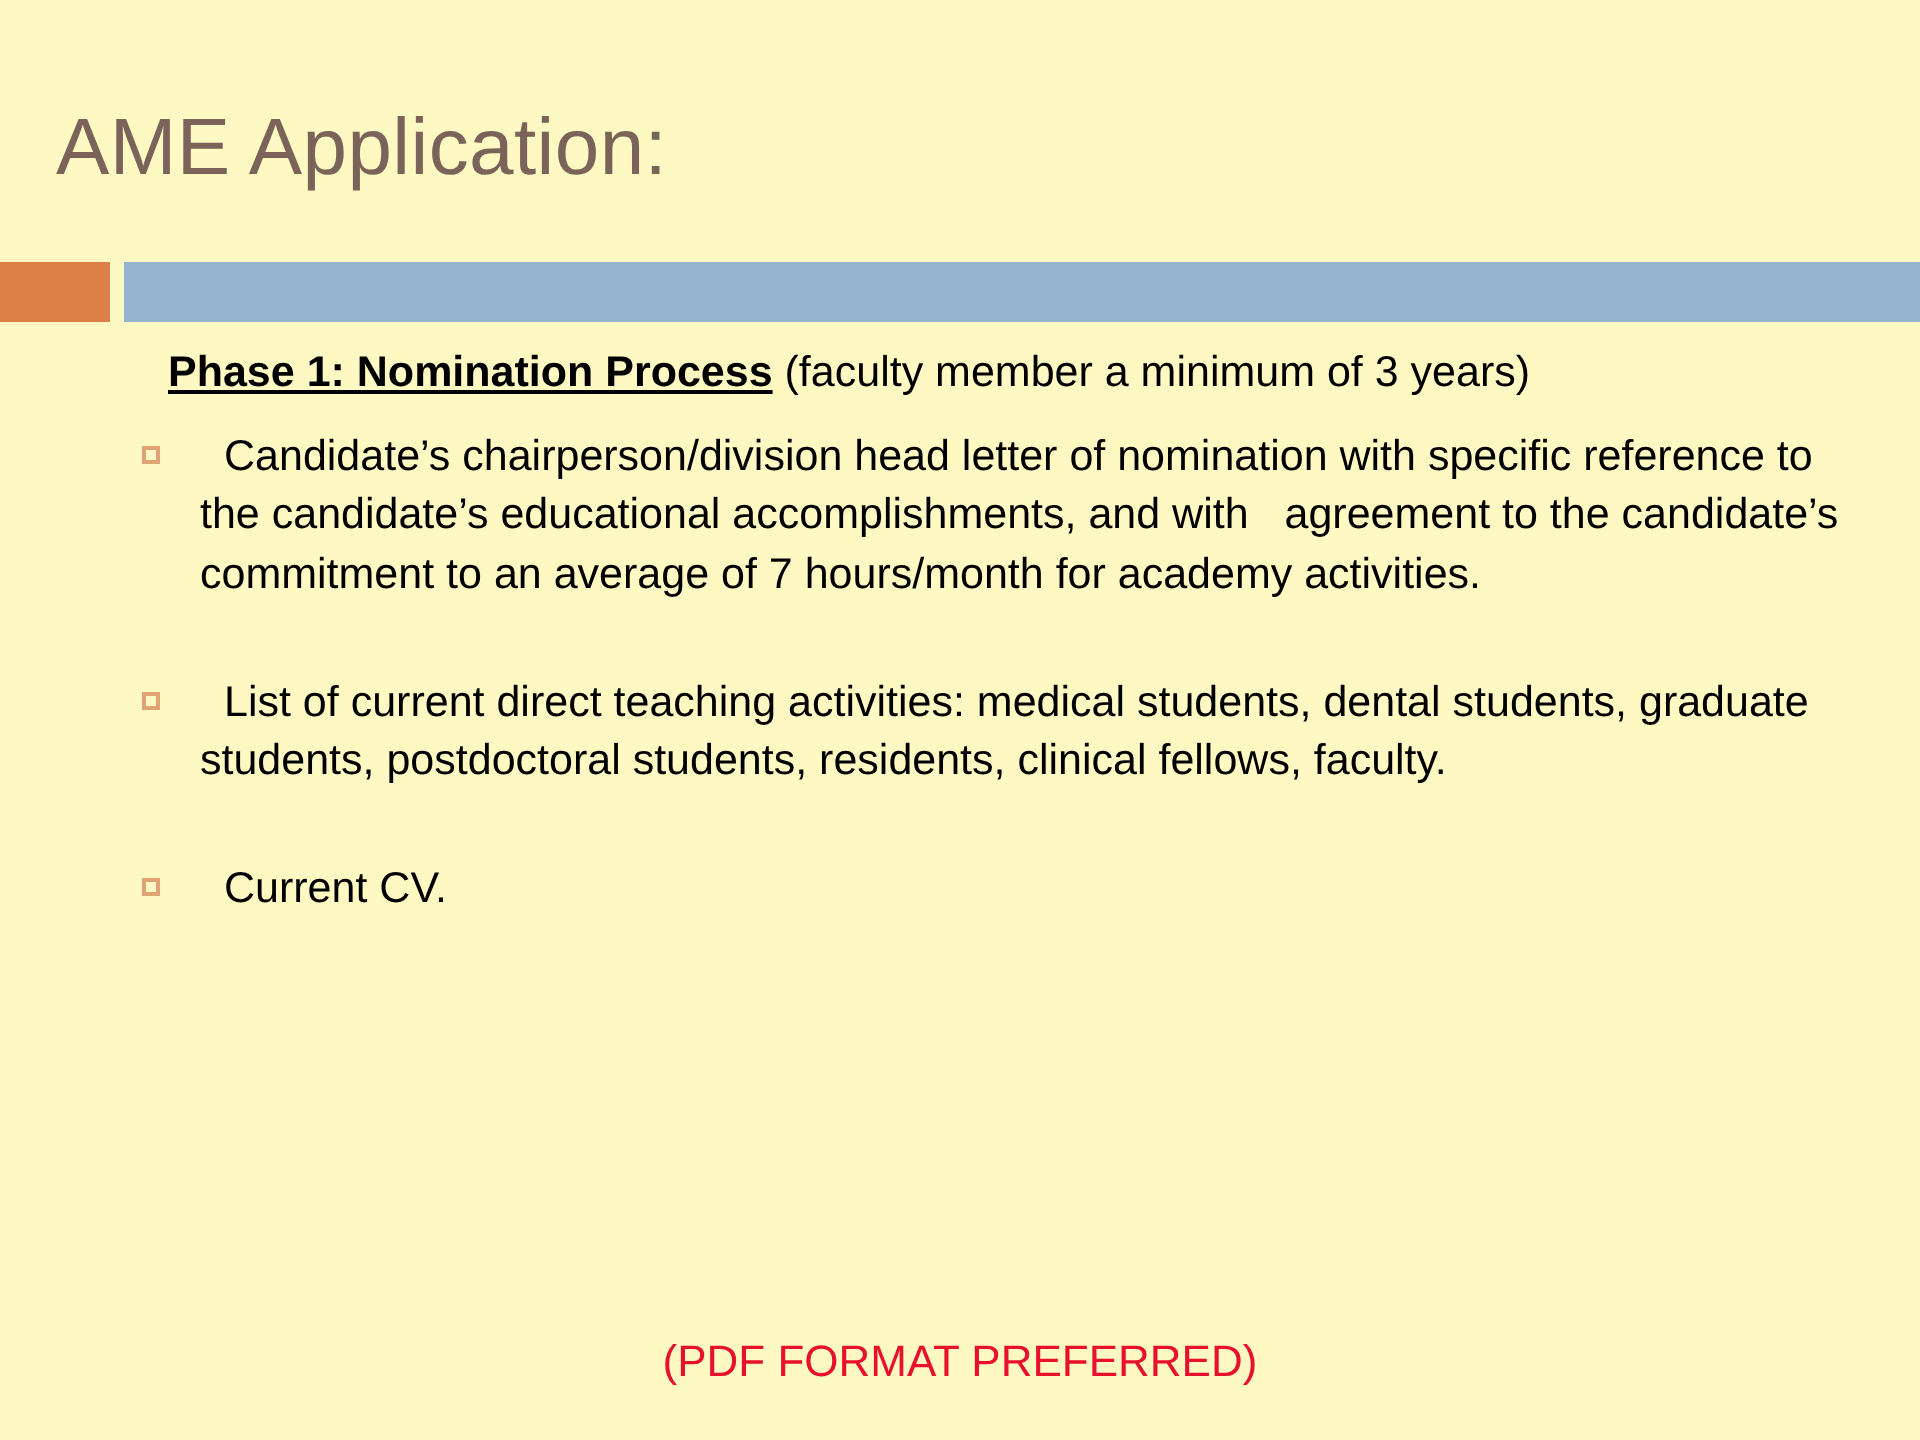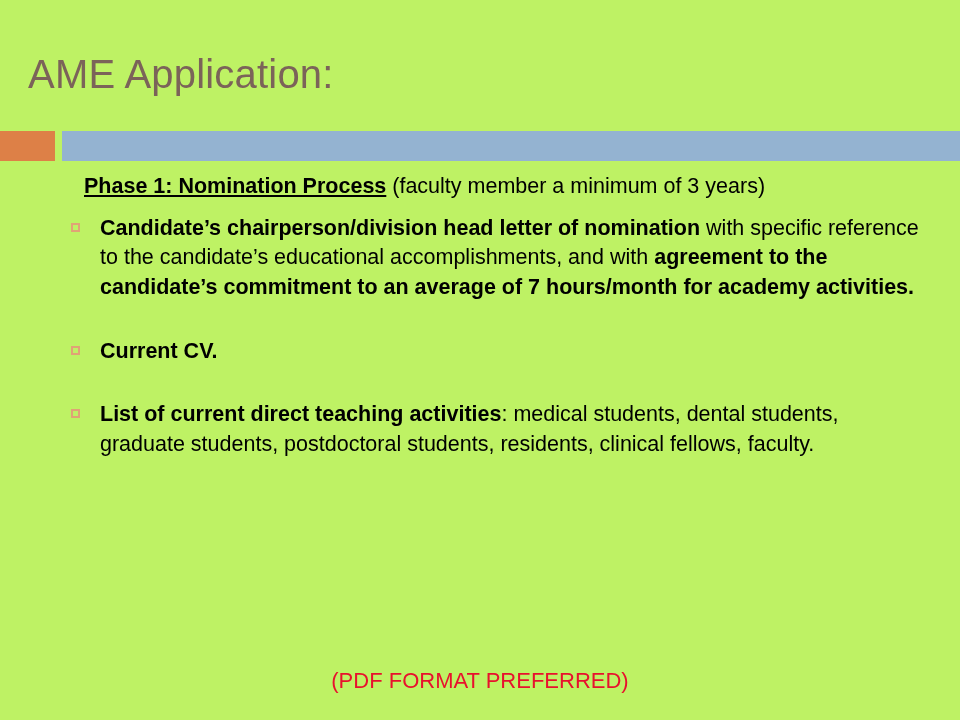--- a/index.html
+++ b/index.html
@@ -14,21 +14,21 @@
     overflow: hidden;
     position: relative;
   }
 
   #slide {
     position: absolute;
     left: 0;
     top: 0;
     width: 960px;
     height: 720px;
-    background: #bef264;
+    background: #fef9c3;
   }
 
   
   #slide-title {
     position: absolute;
     left: 28px;
     top: 52px;
     width: 880px;
     font-size: 40px;
     font-weight: 400;
@@ -101,21 +101,22 @@
     height: 9px;
     border: 2px solid #e0a376;
     background: transparent;
     box-sizing: border-box;
   }
   .bullet-text {
     font-size: 21.5px;
     line-height: 1.38;
   }
   .bullet-text b {
-    font-weight: bold;
+    font-weight: normal;
+    margin-left: 12px;
   }
 
   
   #footer-note {
     position: absolute;
     left: 0;
     top: 668px;
     width: 960px;
     text-align: center;
     box-sizing: border-box;
@@ -138,21 +139,21 @@
 
   <div id="body-content">
 
     <p class="lead-line">
       <span class="emph">Phase 1: Nomination Process</span><span> (faculty member a minimum of 3 years)</span>
     </p>
 
     <div id="bullet-list">
         <div class="bullet-row"><span class="bullet-marker"></span><span class="bullet-text"><b>Candidate’s chairperson/division head letter of nomination</b><span> with specific reference to the candidate’s educational accomplishments, and with </span><b>agreement to the candidate’s commitment to an average of 7 hours/month for academy activities.</b></span></div>
         <div class="bullet-row gap"><span class="bullet-marker"></span></div>
+        <div class="bullet-row gap"><span class="bullet-marker"></span><span class="bullet-text"><b>List of current direct teaching activities</b><span>: medical students, dental students, graduate students, postdoctoral students, residents, clinical fellows, faculty.</span></span></div>
         <div class="bullet-row gap"><span class="bullet-marker"></span><span class="bullet-text"><b>Current CV.</b></span></div>
-        <div class="bullet-row gap"><span class="bullet-marker"></span><span class="bullet-text"><b>List of current direct teaching activities</b><span>: medical students, dental students, graduate students, postdoctoral students, residents, clinical fellows, faculty.</span></span></div>
       </div>
 
   </div>
 
   <div id="footer-note">(PDF FORMAT PREFERRED)</div>
 
 </div>
 
 </body></html>

